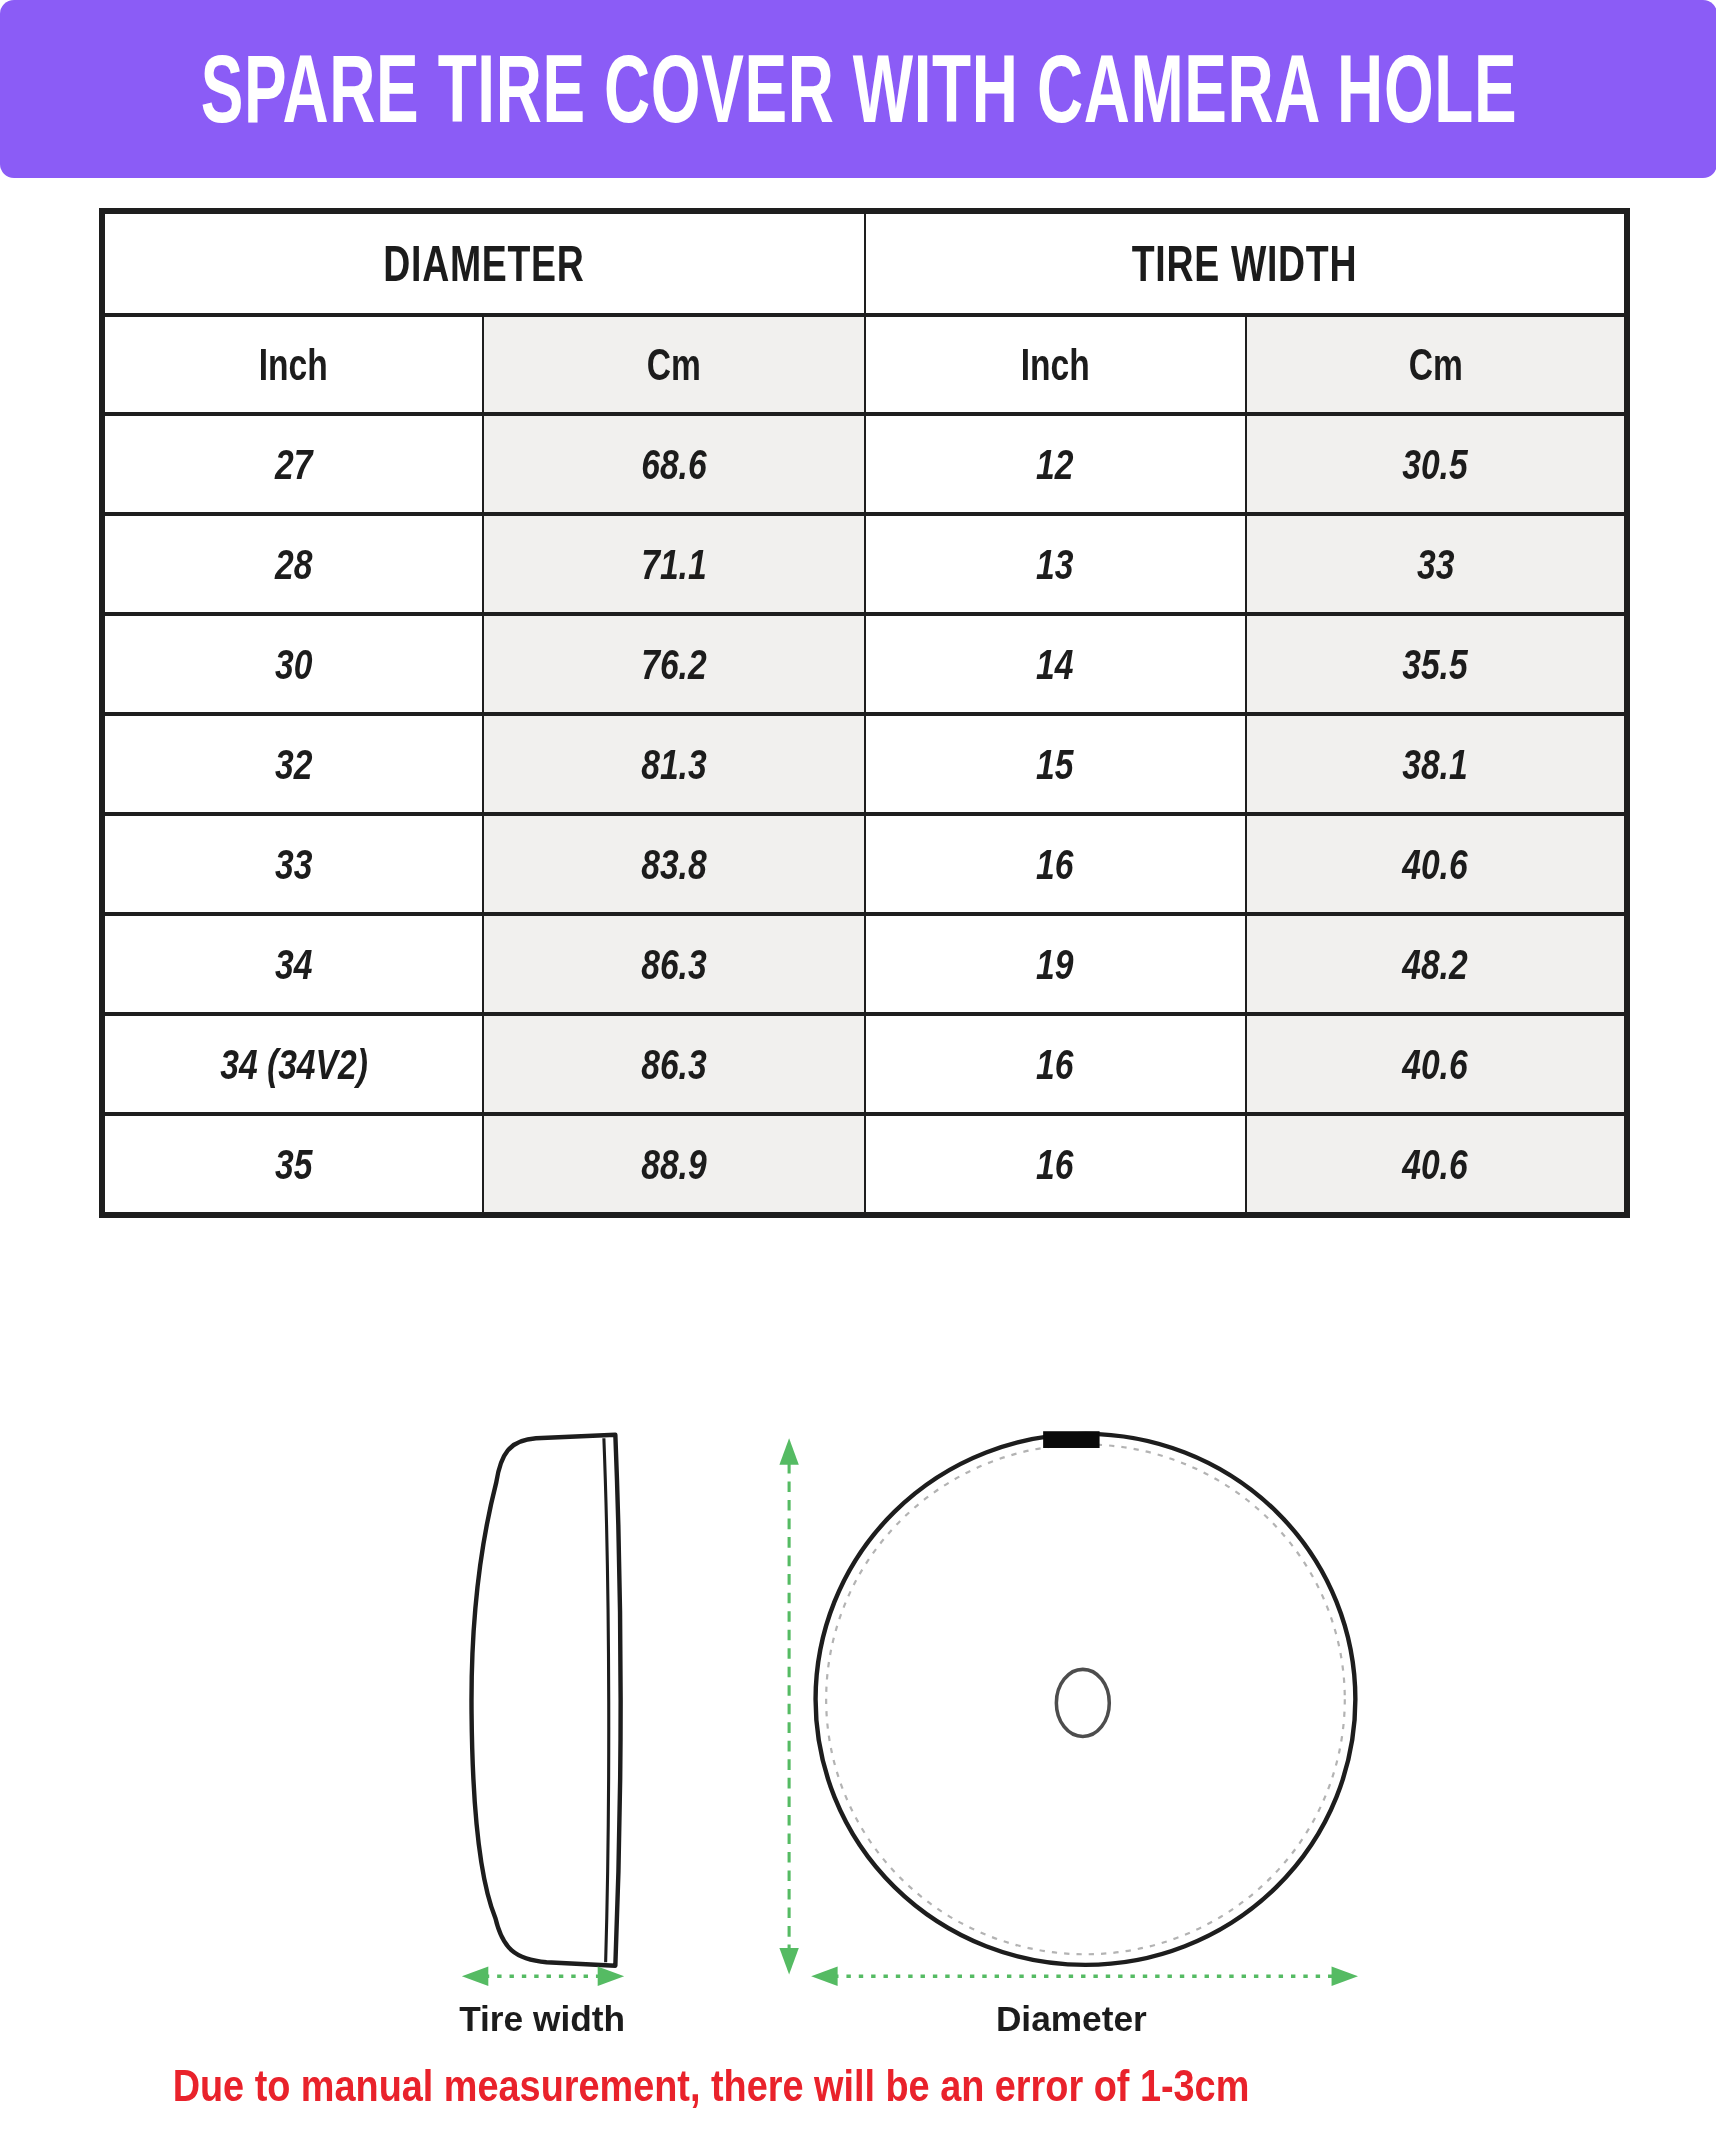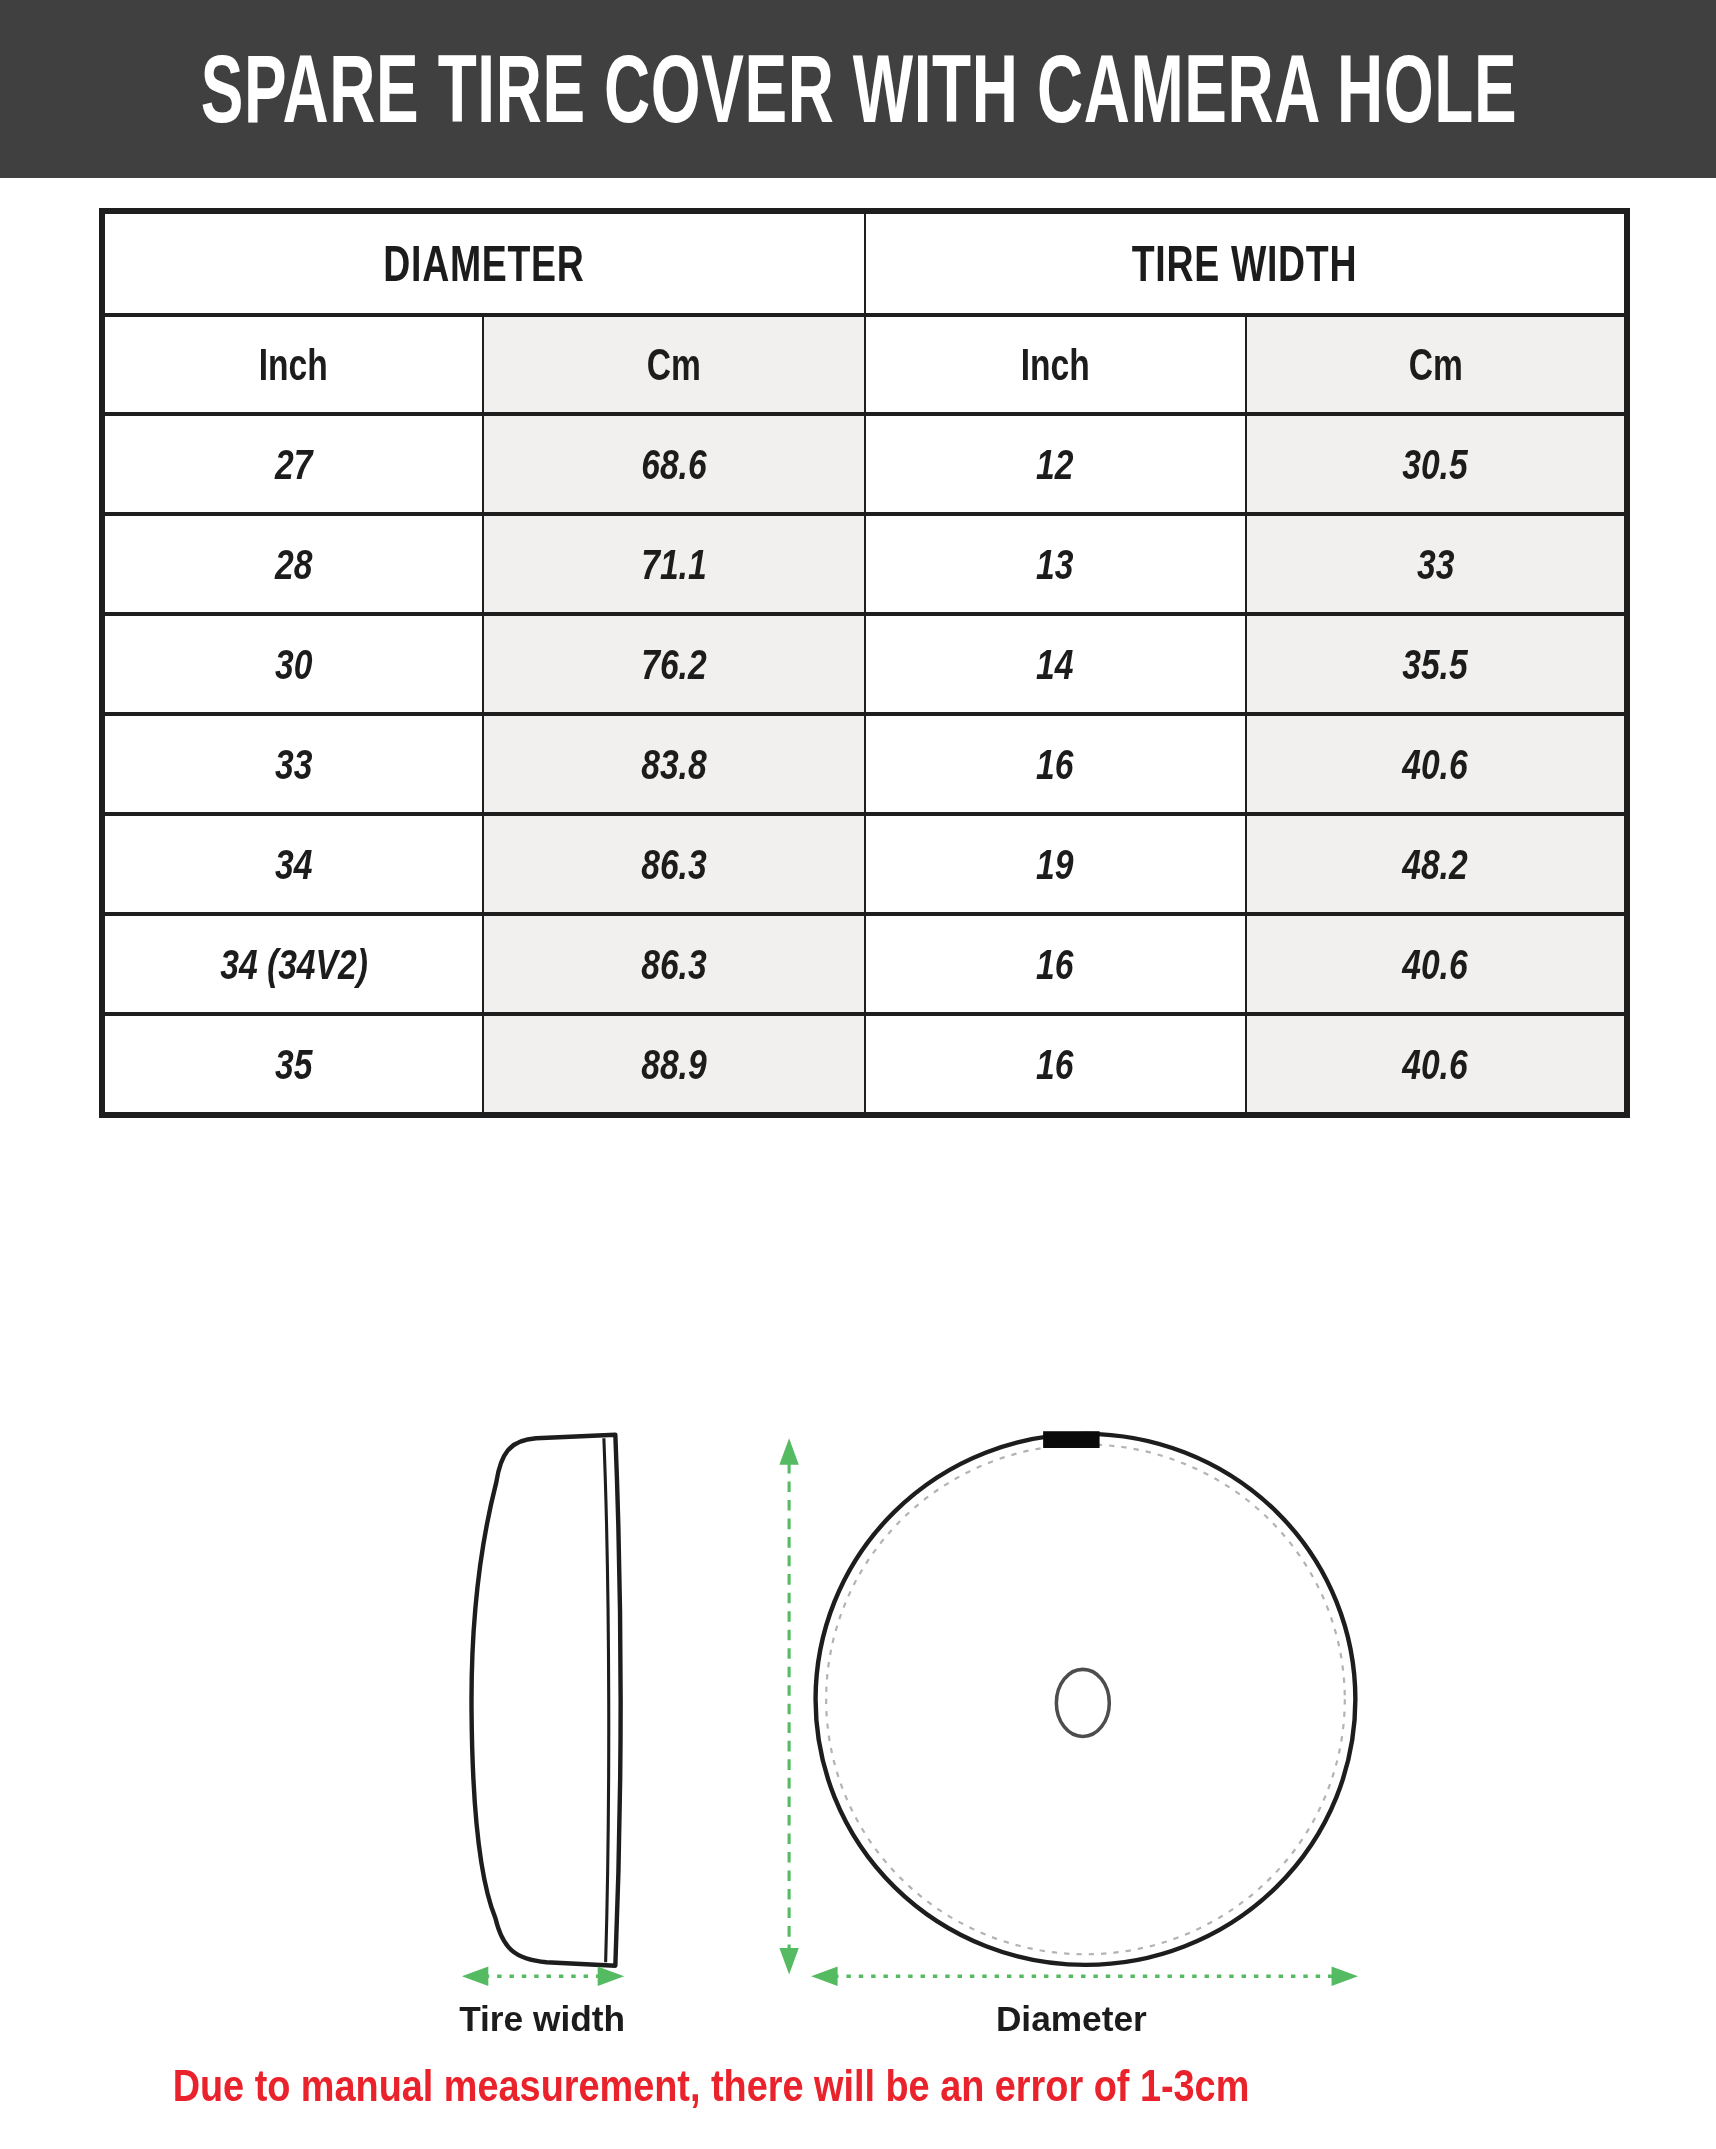--- a/index.html
+++ b/index.html
@@ -8,22 +8,22 @@
     background:#ffffff;
     font-family:"Liberation Sans", sans-serif;
     position:relative;overflow:hidden;
     color:#1c1c1c;
   }
   .page{position:relative;width:1717px;height:2149px;}
 
   
   .banner{
     position:absolute;left:0;top:0;width:1717px;height:178px;
-    background:#404040;
-    display:flex;align-items:center;justify-content:center;
+    background:#8b5cf6;
+    display:flex;align-items:center;justify-content:center;border-radius:14px;
   }
   .banner-title{
     color:#ffffff;font-size:94px;font-weight:800;
     letter-spacing:0.9px;white-space:nowrap;
     display:inline-block;transform:scale(0.68,1.02);
     font-stretch:condensed;
   }
 
   
   .size-table{
@@ -115,20 +115,26 @@
         <td><span class="cell-text">13</span></td>
         <td class="gray"><span class="cell-text">33</span></td>
       </tr>
       <tr>
         <td><span class="cell-text">30</span></td>
         <td class="gray"><span class="cell-text">76.2</span></td>
         <td><span class="cell-text">14</span></td>
         <td class="gray"><span class="cell-text">35.5</span></td>
       </tr>
       <tr>
+        <td><span class="cell-text">32</span></td>
+        <td class="gray"><span class="cell-text">81.3</span></td>
+        <td><span class="cell-text">15</span></td>
+        <td class="gray"><span class="cell-text">38.1</span></td>
+      </tr>
+      <tr>
         <td><span class="cell-text">33</span></td>
         <td class="gray"><span class="cell-text">83.8</span></td>
         <td><span class="cell-text">16</span></td>
         <td class="gray"><span class="cell-text">40.6</span></td>
       </tr>
       <tr>
         <td><span class="cell-text">34</span></td>
         <td class="gray"><span class="cell-text">86.3</span></td>
         <td><span class="cell-text">19</span></td>
         <td class="gray"><span class="cell-text">48.2</span></td>

